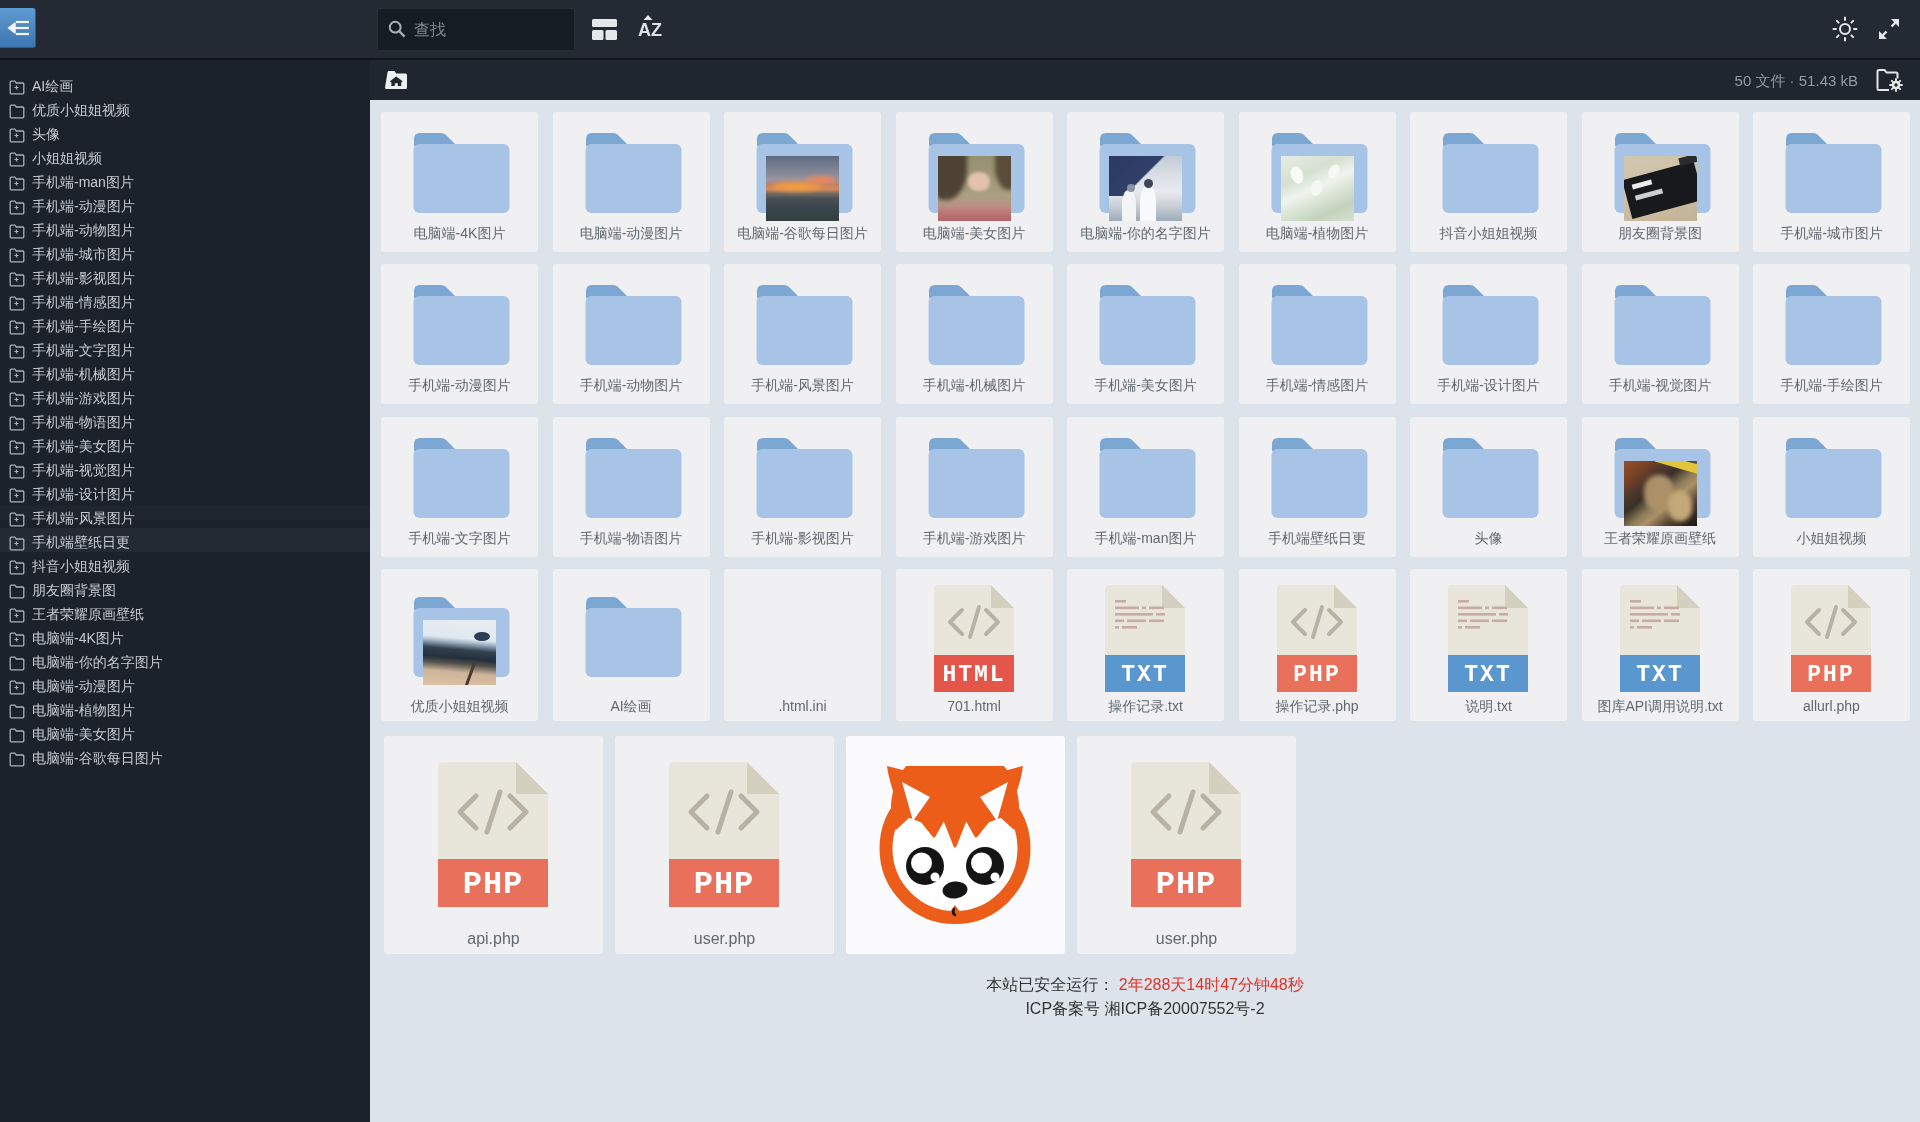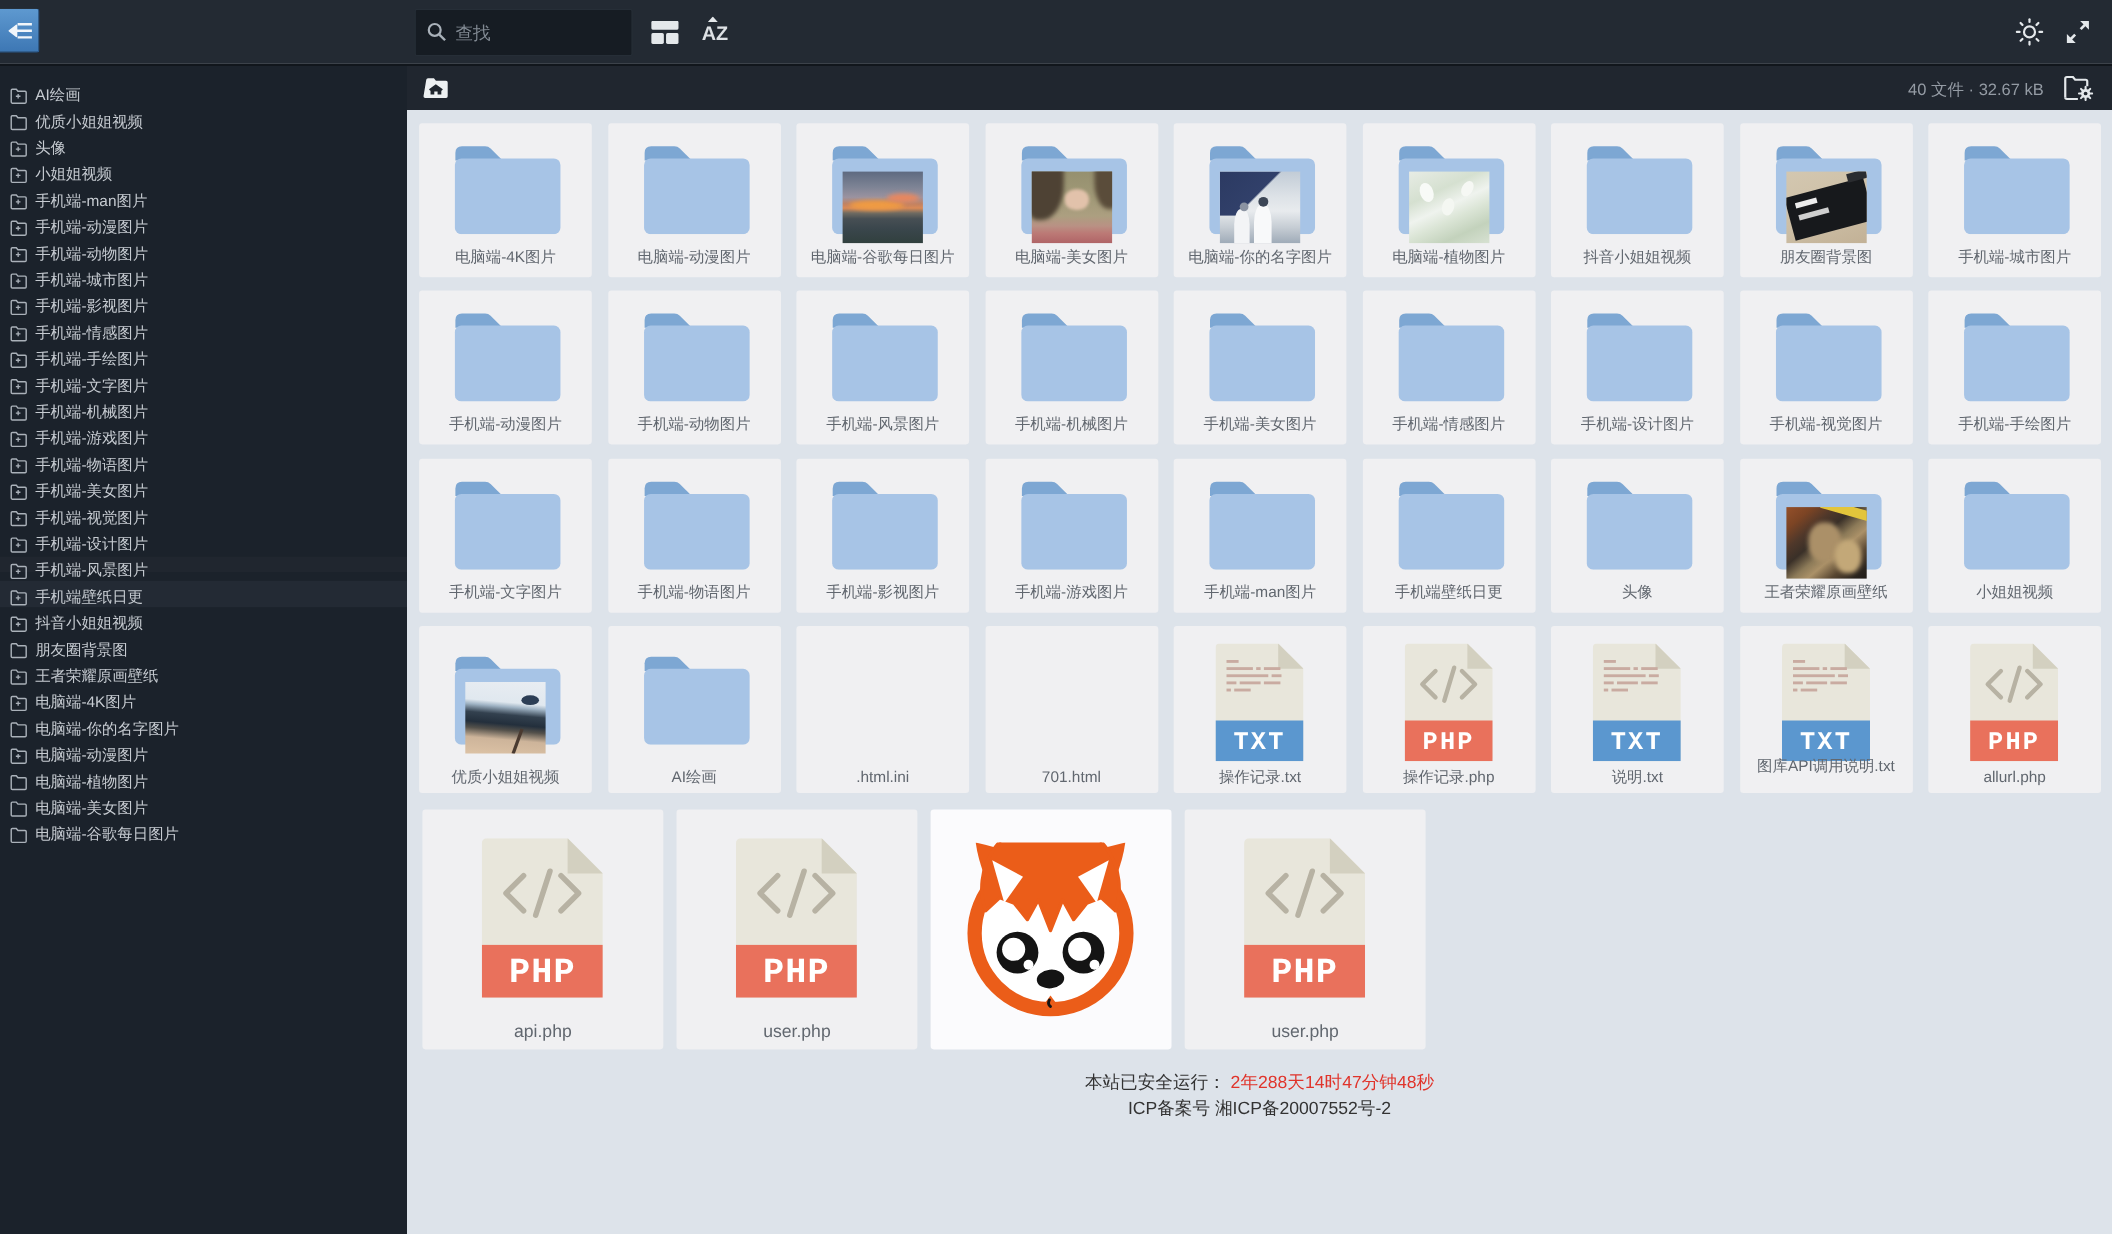--- a/index.html
+++ b/index.html
@@ -69,21 +69,21 @@
 <path d="M14.5 9.5 L21 3"></path>
         <path d="M9.5 14.5 L3 21"></path>
 </g>
 <path d="M14 2 L22 2 L22 10 L18 6 Z" fill="#e4e8eb"></path>
 <path d="M2 14 L2 22 L10 22 L6 18 Z" fill="#e4e8eb"></path>
 </svg></div>
 <div style="position:absolute;left:384px;top:66px;"><svg width="26" height="25" viewBox="0 0 26 25">
 <path d="M1 21.5 L3.5 6.5 q0.2-1.4 1.6-1.4 l5.4 0 1.8 2.4 9.2 0 q1.5 0 1.5 1.5 L23 21.5 q0 1.5-1.5 1.5 l-19 0 q-1.5 0-1.5-1.5 z" fill="#edf0f2"></path>
 <path d="M12.2 10.5 L18.6 15.2 L17.6 16.5 L17.2 16.2 L17.2 20 L13.8 20 L13.8 17.2 L10.8 17.2 L10.8 20 L7.4 20 L7.4 16.2 L7 16.5 L6 15.2 Z" fill="#20262e"></path>
 </svg></div>
-<div style="position:absolute;left:1600px;top:72px;width:258px;text-align:right;font-size:15px;color:#949ba4;">40 文件 · 32.67 kB</div>
+<div style="position:absolute;left:1600px;top:72px;width:258px;text-align:right;font-size:15px;color:#949ba4;">50 文件 · 51.43 kB</div>
 <div style="position:absolute;left:1876px;top:68px;"><svg width="27" height="24" viewBox="0 0 27 24">
 <path d="M1.5 20.5 V3.5 q0-1.5 1.5-1.5 h5.5 l2 2.5 h9.5 q1.5 0 1.5 1.5 v4.5" fill="none" stroke="#e4e8eb" stroke-width="2"></path>
 <path d="M1.5 20.5 q0 1.5 1.5 1.5 h10" fill="none" stroke="#e4e8eb" stroke-width="2"></path>
 <g transform="translate(20,17)">
 <circle r="4.2" fill="#e4e8eb"></circle>
 <circle r="1.7" fill="#20262e"></circle>
 <g stroke="#e4e8eb" stroke-width="1.9" stroke-linecap="round">
           <path d="M0 -6 V-4.2"></path>
           <path d="M0 6 V4.2"></path>
           <path d="M-6 0 H-4.2"></path>
@@ -472,20 +472,31 @@
     <div class="ic" style="left:32px;top:27px;"><svg width="97" height="81" viewBox="0 0 97 81">
 <path d="M1,13 L1,7 Q1,1 7,1 L28,1 Q31,1 33,3 L44,14 L1,14 Z" fill="#7da7d3"></path>
 <rect x="0.5" y="12" width="96" height="69" rx="6" fill="#a7c4e6"></rect>
 </svg></div>
     <div class="lbl" style="top:129px;">AI绘画</div>
   </div>
 <div class="card" style="left:724.0px;top:569px;width:157px;height:152px;">
     <div class="lbl" style="top:129px;">.html.ini</div>
   </div>
 <div class="card" style="left:895.5px;top:569px;width:157px;height:152px;">
+    <div class="ic" style="left:38px;top:16px;"><svg width="80" height="107" viewBox="0 0 80 107">
+<path d="M0 4 Q0 0 4 0 L57 0 L80 23 L80 103 Q80 107 76 107 L4 107 Q0 107 0 103 Z" fill="#e8e6db"></path>
+<path d="M57 0 L80 23 L57 23 Z" fill="#d3d0c0"></path>
+<g fill="none" stroke="#b7b2a3" stroke-width="4" stroke-linecap="round" stroke-linejoin="round">
+<path d="M28 25 L16 37 L28 49"></path>
+          <path d="M52 25 L64 37 L52 49"></path>
+          <path d="M45 22 L36 52"></path>
+</g>
+<rect x="0" y="70" width="80" height="37" fill="#e4564a"></rect>
+<text x="40" y="96" font-family="Liberation Mono, monospace" font-size="23" font-weight="bold" fill="#fff" text-anchor="middle" letter-spacing="2">HTML</text>
+</svg></div>
     <div class="lbl" style="top:129px;">701.html</div>
   </div>
 <div class="card" style="left:1067.0px;top:569px;width:157px;height:152px;">
     <div class="ic" style="left:38px;top:16px;"><svg width="80" height="107" viewBox="0 0 80 107">
 <path d="M0 4 Q0 0 4 0 L57 0 L80 23 L80 103 Q80 107 76 107 L4 107 Q0 107 0 103 Z" fill="#e8e6db"></path>
 <path d="M57 0 L80 23 L57 23 Z" fill="#d3d0c0"></path>
 <g fill="#c9aba1">
 <rect x="10" y="15" width="11" height="2.6"></rect>
 <rect x="10" y="21.5" width="24" height="2.6"></rect>
           <rect x="37" y="21.5" width="4" height="2.6"></rect>
@@ -552,21 +563,21 @@
           <rect x="51" y="28" width="9" height="2.6"></rect>
 <rect x="10" y="34.5" width="9" height="2.6"></rect>
           <rect x="22" y="34.5" width="19" height="2.6"></rect>
           <rect x="44" y="34.5" width="15" height="2.6"></rect>
 <rect x="10" y="41" width="4" height="2.6"></rect>
           <rect x="17" y="41" width="15" height="2.6"></rect>
 </g>
 <rect x="0" y="70" width="80" height="37" fill="#5b97cf"></rect>
 <text x="40" y="96" font-family="Liberation Mono, monospace" font-size="23" font-weight="bold" fill="#fff" text-anchor="middle" letter-spacing="2">TXT</text>
 </svg></div>
-    <div class="lbl" style="top:119px;">图库API调用说明.txt</div>
+    <div class="lbl" style="top:129px;">图库API调用说明.txt</div>
   </div>
 <div class="card" style="left:1753.0px;top:569px;width:157px;height:152px;">
     <div class="ic" style="left:38px;top:16px;"><svg width="80" height="107" viewBox="0 0 80 107">
 <path d="M0 4 Q0 0 4 0 L57 0 L80 23 L80 103 Q80 107 76 107 L4 107 Q0 107 0 103 Z" fill="#e8e6db"></path>
 <path d="M57 0 L80 23 L57 23 Z" fill="#d3d0c0"></path>
 <g fill="none" stroke="#b7b2a3" stroke-width="4" stroke-linecap="round" stroke-linejoin="round">
 <path d="M28 25 L16 37 L28 49"></path>
           <path d="M52 25 L64 37 L52 49"></path>
           <path d="M45 22 L36 52"></path>
 </g>

